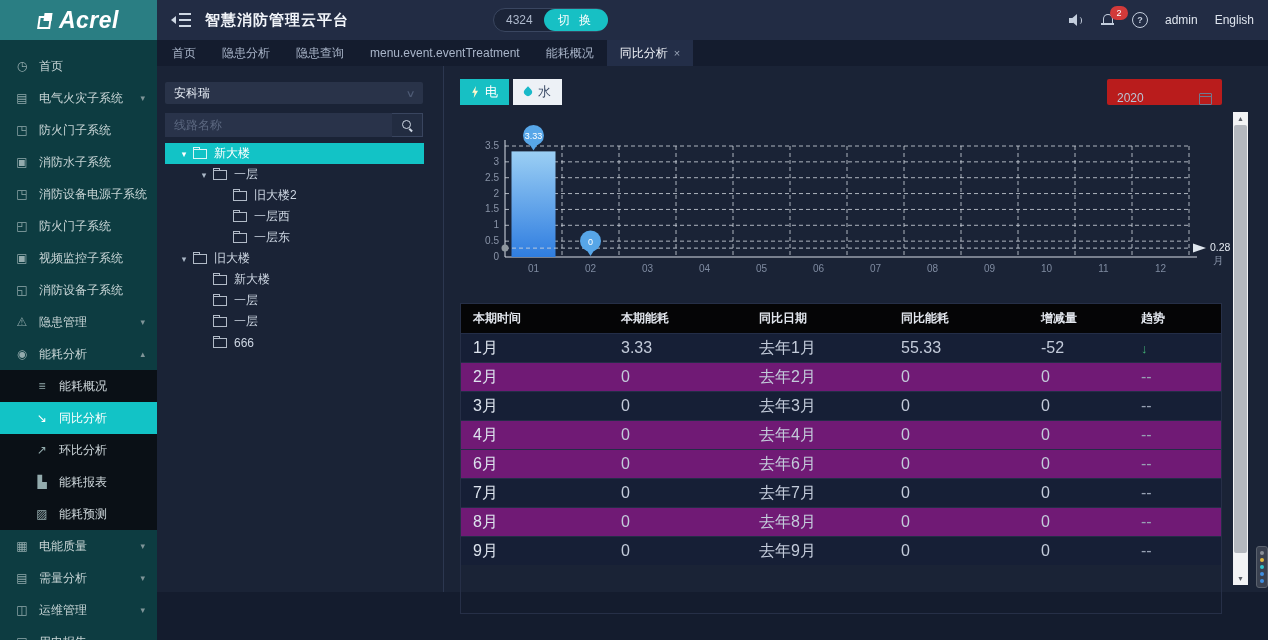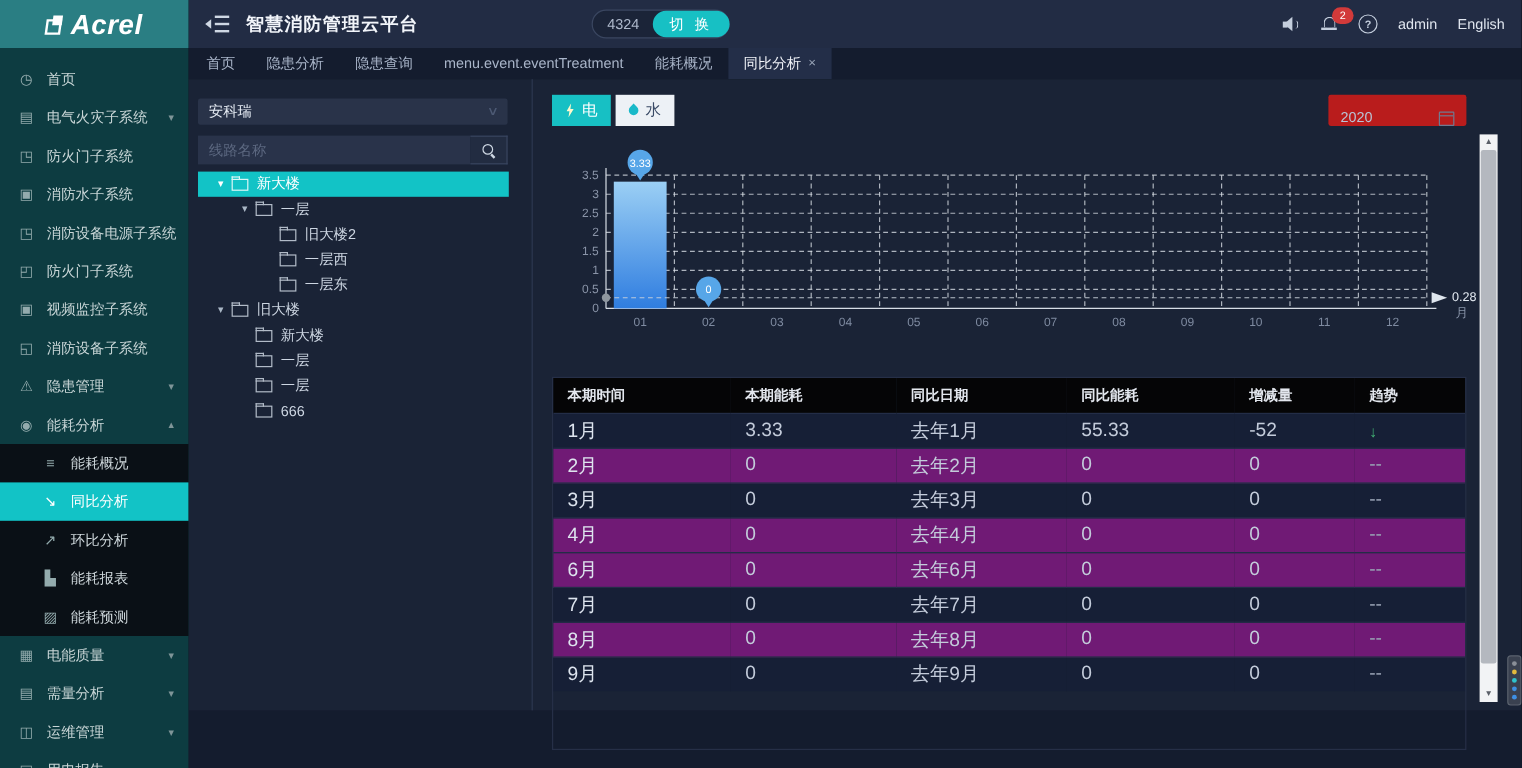--- a/index.html
+++ b/index.html
@@ -83,21 +83,21 @@
   .type-btn.off{background:#edf1f6;color:#3a4a66;margin-left:4px;}
   .bolt{width:8px;height:12px;background:#fff8cc;clip-path:polygon(62% 0,14% 56%,44% 56%,34% 100%,88% 40%,54% 40%);}
   .drop{width:8px;height:8px;background:#19b9c9;border-radius:0 50% 50% 50%;transform:rotate(45deg);}
   .year-picker{margin-left:auto;width:115px;height:26px;background:#b91c1c;display:flex;align-items:flex-end;padding:0 10px;box-sizing:border-box;color:#b9c3d4;cursor:pointer;border-radius:2px;}
   .cal{margin-left:auto;position:relative;width:11px;height:10px;border:1.2px solid #707a90;border-radius:1px;}
   .cal::before{content:"";position:absolute;left:0;right:0;top:2px;height:1.2px;background:#707a90;}
 
   .chart-wrap{margin-top:7px;height:178px;}
 
   
-  .table-wrap{margin-top:24px;height:311px;overflow:hidden;border:1px solid #262f47;box-sizing:border-box;}
+  .table-wrap{margin-top:13px;height:311px;overflow:hidden;border:1px solid #262f47;box-sizing:border-box;}
   table{border-collapse:collapse;width:100%;table-layout:fixed;}
   th{background:#050506;color:#e3e7ee;font-size:12px;font-weight:bold;text-align:left;height:29px;padding:0 0 0 12px;}
   td{height:28px;padding:0 0 0 12px;font-size:16px;color:#c3cbda;border-top:1px solid #232d47;}
   td:first-child{color:#dde4ee;}
   tr.odd td{background:#161f36;}
   tr.even td{background:#701a75;}
   td.trend-down{color:#42b074;font-size:13px;}
   td.trend-dash{color:#98a2b4;}
   col.c1{width:148px}col.c2{width:138px}col.c3{width:142px}col.c4{width:140px}col.c5{width:100px}col.c6{width:92px}
 

